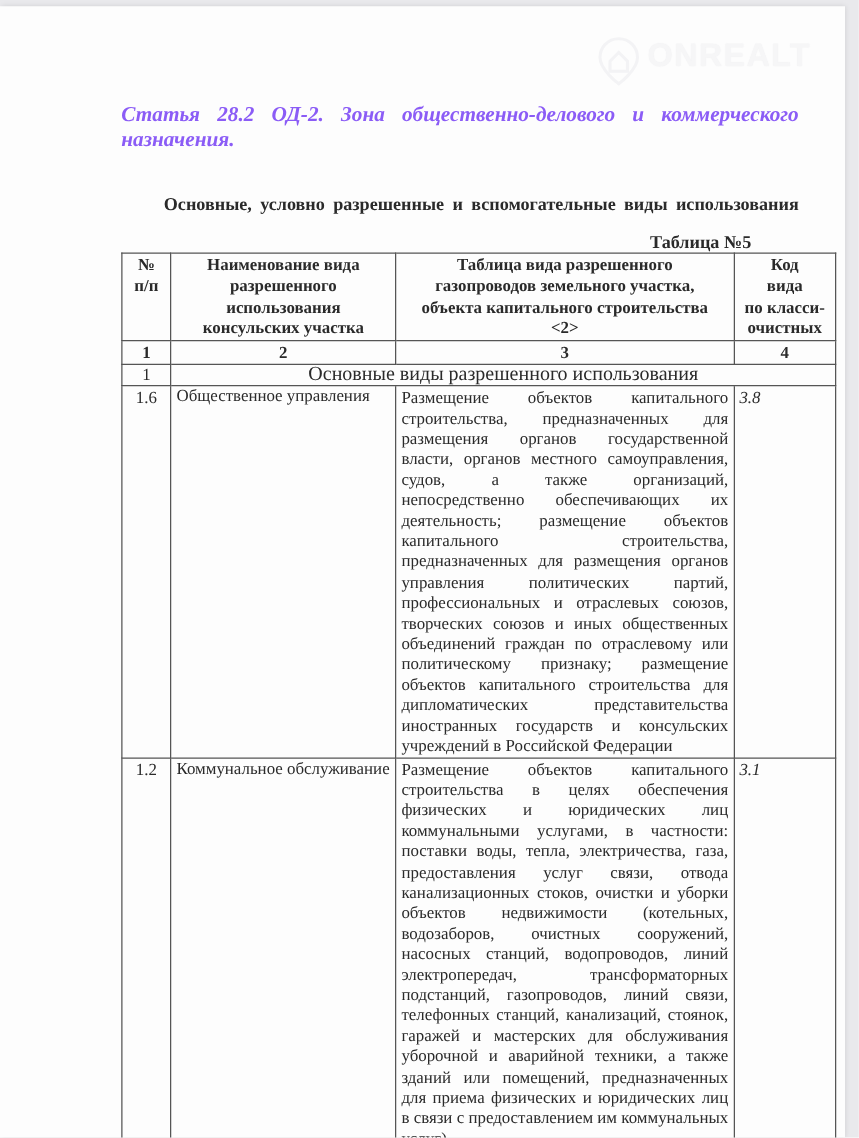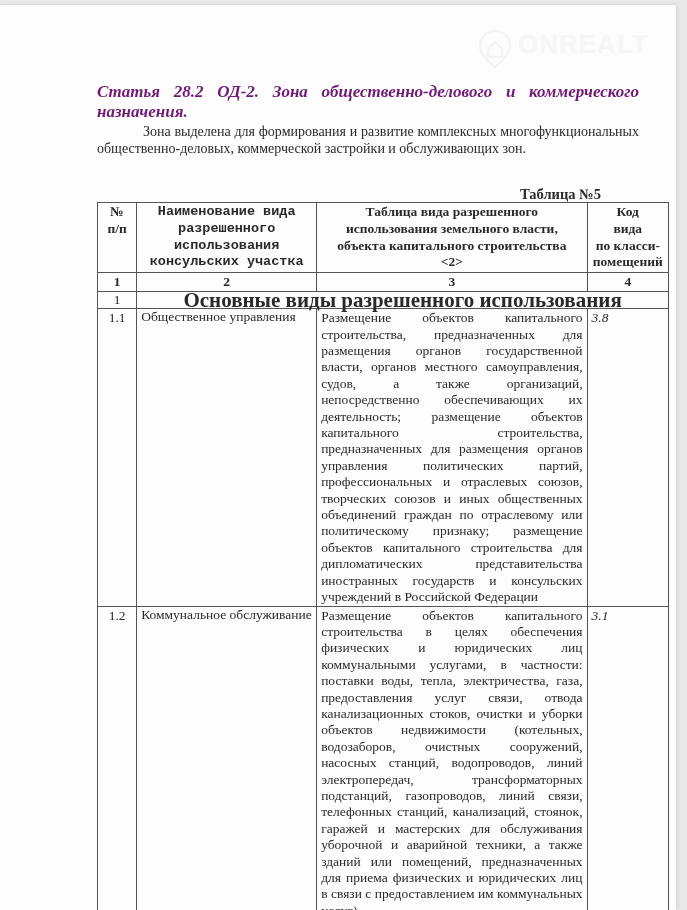--- a/index.html
+++ b/index.html
@@ -25,21 +25,21 @@
     .watermark .wm-text {
       position: absolute; left: 40px; top: 2px;
       font-family: "Liberation Sans", sans-serif; font-weight: bold;
       font-size: 26px; letter-spacing: 1px; color: #f1f1f3;
       text-shadow: 0 0 1px #e0e0e4;
     }
     .title {
       position: absolute; left: 97px; top: 77px; width: 542px;
       font-style: italic; font-weight: bold; font-size: 17px; line-height: 20px;
       text-align: justify; text-align-last: left;
-      color: #701a75;
+      color: #8b5cf6;
     }
     .title .line1 { display: block; text-align: justify; text-align-last: justify; }
     .intro {
       position: absolute; left: 97px; top: 118px; width: 542px;
       font-size: 14px; line-height: 17px; text-align: justify;
     }
     .intro .indent { display: inline-block; width: 46px; }
     .subtitle {
       position: absolute; left: 97px; top: 151px; width: 542px;
       font-size: 14.5px; line-height: 17px; font-weight: bold;
@@ -56,26 +56,26 @@
       font-size: 13.5px; line-height: 16.4px;
     }
     table.main td, table.main th {
       border: 1.5px solid #555;
       vertical-align: top; padding: 0 4px;
     }
     table.main th {
       font-weight: bold; text-align: center; vertical-align: middle;
       line-height: 16.8px; font-size: 13.5px; padding: 1px 3px;
     }
-    .c1 { width: 32px; } .c2 { width: 172px; font-family: Liberation Mono, monospace; } .c3 { width: 262px; } .c4 { width: 74px; }
+    .c1 { width: 32px; } .c2 { width: 172px; } .c3 { width: 262px; } .c4 { width: 74px; }
     tr.hdr { height: 67px; }
     tr.nums td { text-align: center; font-weight: bold; height: 18px; line-height: 18px; padding: 0; }
     tr.section td.sec-num { text-align: center; padding: 0; height: 15px; line-height: 15px; }
     tr.section td.sec-title {
-      text-align: center; font-weight: bold; font-size: 21px;
+      text-align: center; font-weight: normal; font-size: 16px;
       line-height: 16px; padding: 0;
     }
     td.num { text-align: center; padding-top: 1px !important; }
     td.desc { text-align: justify; text-align-last: left; padding: 1px 4px 0 4px !important; hyphens: none; }
     td.code { padding-top: 1px !important; font-style: italic; }
     tr.r1 td { height: 286px; }
     tr.r2 td { height: 302px; }
   </style>
 </head>
 <body>
@@ -88,25 +88,23 @@
       <path d="M10 20 L17 13 L24 20 L24 28 L10 28 Z" fill="none" stroke="#ececef" stroke-width="2.5"></path>
     </svg>
     <span class="wm-text">ONREALT</span>
   </div>
 
   <div class="title">
     <span class="line1">Статья 28.2 ОД-2. Зона общественно-делового и коммерческого</span>
     <span>назначения.</span>
   </div>
 
-  <div class="intro">
-    <span class="indent"></span><span>Зона выделена для формирования и развитие комплексных многофункциональных общественно-деловых, коммерческой застройки и обслуживающих зон.</span>
-  </div>
 
   <div class="subtitle">
+    <span class="l1">Основные, условно разрешенные и вспомогательные виды использования</span>
   </div>
 
   <div class="table-label">Таблица №5</div>
 
   <table class="main">
     <tbody>
         <tr class="hdr">
       <th class="c1">
         <div>№</div>
         <div>п/п</div>
@@ -114,43 +112,43 @@
             <div>&nbsp;</div>
       </th>
       <th class="c2">
         <div>Наименование вида</div>
         <div>разрешенного</div>
         <div>использования</div>
         <div>консульских участка</div>
       </th>
       <th class="c3">
         <div>Таблица вида разрешенного</div>
-        <div>использования земельного власти,</div>
+        <div>газопроводов земельного участка,</div>
         <div>объекта капитального строительства</div>
         <div>&lt;2&gt;</div>
       </th>
       <th class="c4">
         <div>Код</div>
         <div>вида</div>
         <div>по класси-</div>
-        <div>помещений</div>
+        <div>очистных</div>
       </th>
     </tr>
     <tr class="nums">
       <td>1</td>
       <td>2</td>
       <td>3</td>
       <td>4</td>
     </tr>
     <tr class="section">
       <td class="sec-num">1</td>
       <td class="sec-title" colspan="3">Основные виды разрешенного использования</td>
     </tr>
     <tr class="r1">
-      <td class="num">1.1</td>
+      <td class="num">1.6</td>
       <td>Общественное управления</td>
       <td class="desc">Размещение объектов капитального строительства, предназначенных для размещения органов государственной власти, органов местного самоуправления, судов, а также организаций, непосредственно обеспечивающих их деятельность; размещение объектов капитального строительства, предназначенных для размещения органов управления политических партий, профессиональных и отраслевых союзов, творческих союзов и иных общественных объединений граждан по отраслевому или политическому признаку; размещение объектов капитального строительства для дипломатических представительства иностранных государств и консульских учреждений в Российской Федерации</td>
       <td class="code">3.8</td>
     </tr>
     <tr class="r2">
       <td class="num">1.2</td>
       <td>Коммунальное обслуживание</td>
       <td class="desc">Размещение объектов капитального строительства в целях обеспечения физических и юридических лиц коммунальными услугами, в частности: поставки воды, тепла, электричества, газа, предоставления услуг связи, отвода канализационных стоков, очистки и уборки объектов недвижимости (котельных, водозаборов, очистных сооружений, насосных станций, водопроводов, линий электропередач, трансформаторных подстанций, газопроводов, линий связи, телефонных станций, канализаций, стоянок, гаражей и мастерских для обслуживания уборочной и аварийной техники, а также зданий или помещений, предназначенных для приема физических и юридических лиц в связи с предоставлением им коммунальных услуг)</td>
       <td class="code">3.1</td>
     </tr>

